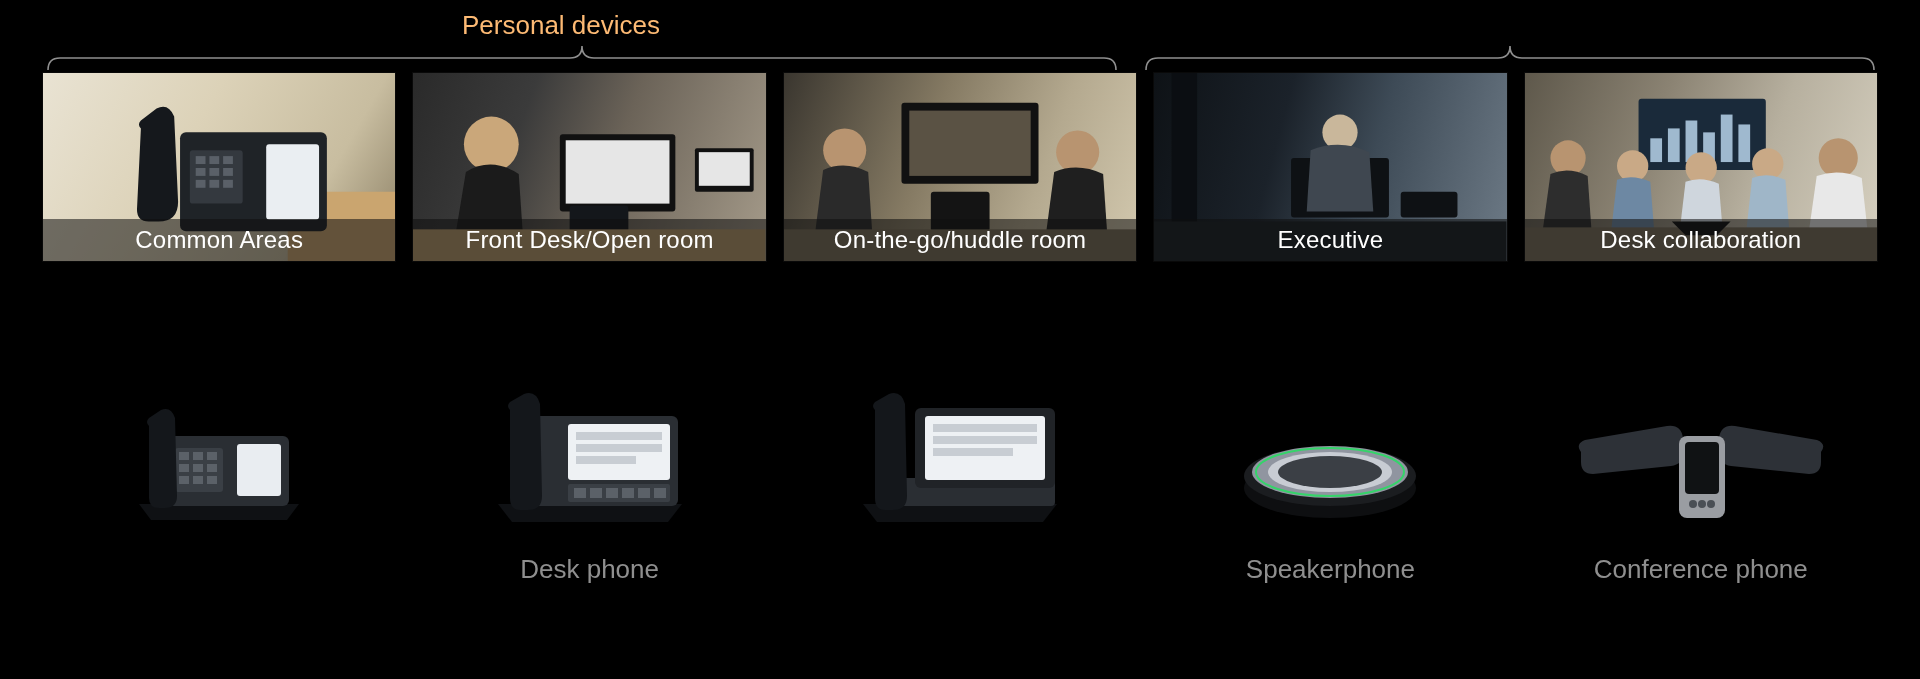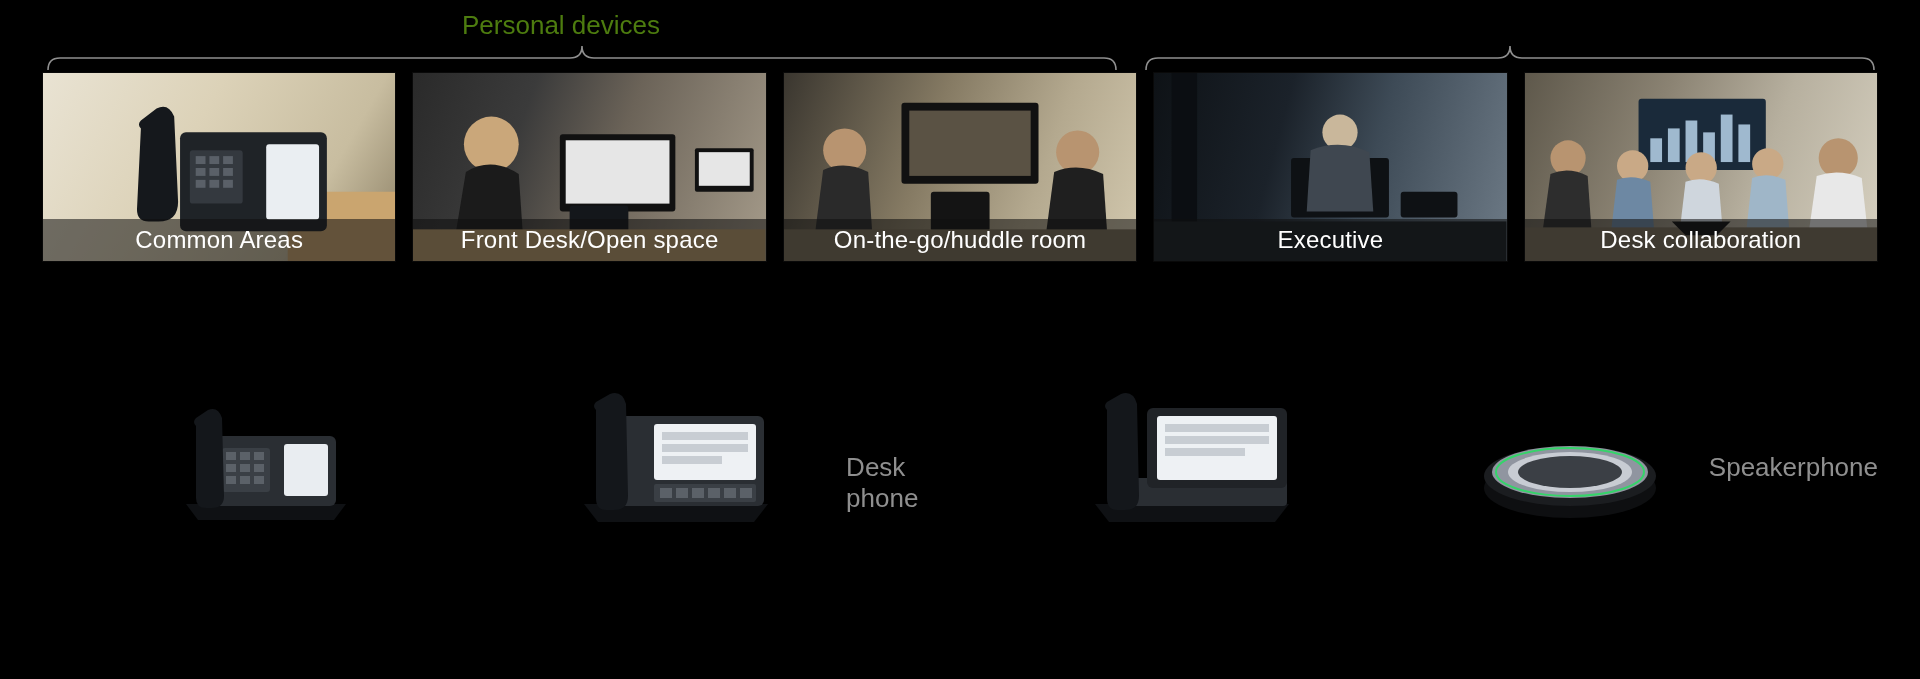--- a/index.html
+++ b/index.html
@@ -1,28 +1,28 @@
 <!DOCTYPE html>
 <html><head>
 <meta charset="utf-8">
 <style>
   * { box-sizing: border-box; margin: 0; padding: 0; }
   html, body { width: 1920px; height: 679px; background: #000; font-family: "Segoe UI", Arial, sans-serif; overflow: hidden; }
   .wrap { position: relative; width: 1920px; height: 679px; padding: 0 42px; }
   .cat-row { position: relative; height: 72px; }
-  .cat-label { position: absolute; top: 10px; color: #4d7c0f; font-size: 26px; font-weight: 400; }
+  .cat-label { position: absolute; top: 10px; color: #fdba74; font-size: 26px; font-weight: 400; }
   .bracket { position: absolute; top: 46px; height: 26px; }
   .bracket svg { display: block; }
   .cards { display: flex; gap: 16px; }
   .card { position: relative; flex: 1 1 0; height: 190px; border: 1px solid #090909; overflow: hidden; background: #4a4a4a; }
   .card .art { position: absolute; inset: 0; }
   .card .caption-bar { position: absolute; left: 0; right: 0; bottom: 0; height: 42px; background: rgba(15,15,15,0.55); display: flex; align-items: center; justify-content: center; }
   .card .caption-bar span { color: #fff; font-size: 24px; letter-spacing: .2px; }
   .device-row { display: flex; gap: 16px; margin-top: 120px; }
-  .device { flex: 1 1 0; display: flex; flex-direction: row; align-items: center; }
+  .device { flex: 1 1 0; display: flex; flex-direction: column; align-items: center; }
   .device .pic { width: 100%; height: 150px; display: flex; align-items: flex-end; justify-content: center; }
   .device .label { margin-top: 22px; color: #8f8f8f; font-size: 26px; height: 32px; }
   
   .art-office { background: linear-gradient(120deg,#e9e3d3 0%,#dcd2b8 40%,#c8bda0 75%,#8b7f64 100%); }
   .art-front  { background: linear-gradient(110deg,#2a2a2a 0%,#3b3b3b 30%,#6b6358 55%,#a59b8a 100%); }
   .art-exec   { background: linear-gradient(105deg,#0e1216 0%,#1b222a 35%,#3d4a56 60%,#6d7a86 100%); }
   .art-huddle { background: linear-gradient(110deg,#3a362f 0%,#857a63 40%,#b4a98f 70%,#d2c8ae 100%); }
   .art-team   { background: linear-gradient(110deg,#5e584b 0%,#8a8272 35%,#b7b09f 65%,#d6d0c0 100%); }
 </style>
 </head>
@@ -82,21 +82,21 @@
           <rect x="156" y="68" width="106" height="64" fill="#e6e6e6"></rect>
           <rect x="288" y="76" width="60" height="44" rx="2" fill="#111"></rect>
           <rect x="292" y="80" width="52" height="34" fill="#e6e6e6"></rect>
           <circle cx="80" cy="72" r="28" fill="#caa77a"></circle>
           <path d="M54 100 Q80 84 108 102 L112 160 L44 160 Z" fill="#1b1b1b"></path>
           <rect x="160" y="134" width="60" height="28" rx="3" fill="#14171b"></rect>
           <rect x="0" y="158" width="360" height="32" fill="#b79a6b"></rect>
         </svg>
       </div>
       <div class="caption-bar">
-        <span>Front Desk/Open space</span>
+        <span>Front Desk/Open room</span>
       </div>
     </div>
 
     <div class="card">
       <div class="art art-huddle">
         <svg width="100%" height="100%" viewBox="0 0 360 190" preserveAspectRatio="none">
           <rect x="120" y="30" width="140" height="82" rx="3" fill="#111"></rect>
           <rect x="128" y="38" width="124" height="66" fill="#5a5244"></rect>
           <circle cx="62" cy="78" r="22" fill="#b89470"></circle>
           <path d="M40 98 Q62 88 86 100 L90 160 L32 160 Z" fill="#2a2a2a"></path>
@@ -240,16 +240,32 @@
           <ellipse cx="110" cy="84" rx="86" ry="30" fill="#1b1d20"></ellipse>
           <ellipse cx="110" cy="80" rx="78" ry="26" fill="#9095a0"></ellipse>
           <ellipse cx="110" cy="80" rx="74" ry="24" fill="none" stroke="#35d46a" stroke-width="2"></ellipse>
           <ellipse cx="110" cy="80" rx="62" ry="20" fill="#c8ccd3"></ellipse>
           <ellipse cx="110" cy="80" rx="52" ry="16" fill="#3b3f45"></ellipse>
         </svg>
       </div>
       <div class="label">Speakerphone</div>
     </div>
 
+    <div class="device">
+      <div class="pic">
+        <svg width="260" height="150" viewBox="0 0 260 150">
+          <path d="M10 70 Q4 62 14 58 L96 44 Q110 42 112 56 L112 72 Q112 82 100 84 L22 92 Q10 92 10 80 Z" fill="#2d3137"></path>
+          <path d="M250 70 Q256 62 246 58 L164 44 Q150 42 148 56 L148 72 Q148 82 160 84 L238 92 Q250 92 250 80 Z" fill="#2d3137"></path>
+          <rect x="108" y="54" width="46" height="82" rx="8" fill="#9a9da2"></rect>
+          <rect x="114" y="60" width="34" height="52" rx="4" fill="#101214"></rect>
+          <g fill="#4a4f55">
+              <circle cx="122" cy="122" r="4"></circle>
+              <circle cx="131" cy="122" r="4"></circle>
+              <circle cx="140" cy="122" r="4"></circle>
+            </g>
+        </svg>
+      </div>
+      <div class="label">Conference phone</div>
+    </div>
 
   </div>
 
 </div>
 
 </body></html>

